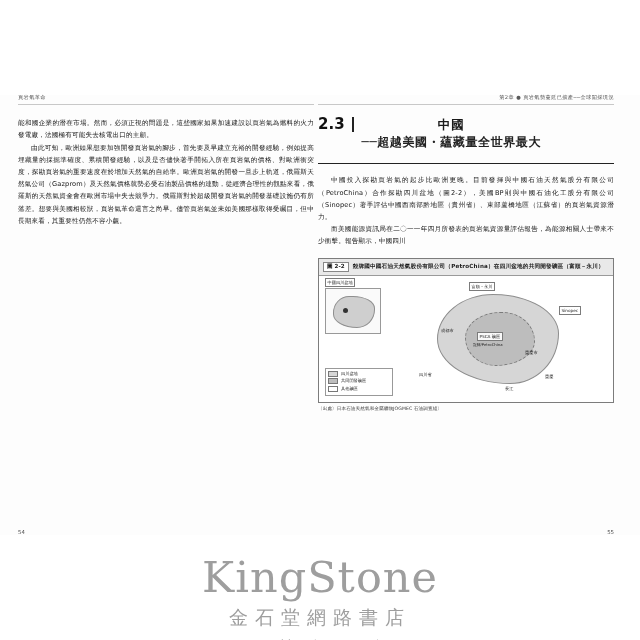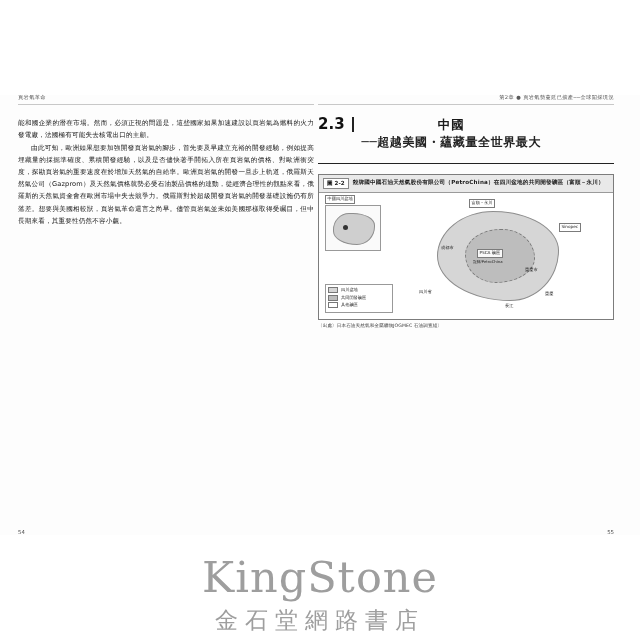--- a/index.html
+++ b/index.html
@@ -237,21 +237,21 @@
   }
   .wm-main {
     font-family: "DejaVu Serif", "Liberation Serif", serif;
     font-size: 43px;
     color: #9e9e9e;
     letter-spacing: 1px;
     line-height: 1.02;
     font-weight: normal;
   }
   .wm-sub {
-    font-size: 23px;
+    font-size: 19px;
     color: #9e9e9e;
     letter-spacing: 7px;
     margin-top: 5px;
   }
   .wm-url {
     font-family: "DejaVu Sans", "Liberation Sans", sans-serif;
     font-size: 9.5px;
     color: #b0b0b0;
     letter-spacing: 1.6px;
     margin-top: 6px;
@@ -282,20 +282,24 @@
 
       <div class="sec-head">
         <div class="num">2.3</div>
         <div class="titles">
           <div class="title">中國</div>
           <div class="subtitle">──超越美國・蘊藏量全世界最大</div>
         </div>
       </div>
       <hr class="sec-rule">
 
+      <div class="body-col">
+        <p>中國投入探勘頁岩氣的起步比歐洲更晚。目前發揮與中國石油天然氣股分有限公司（PetroChina）合作探勘四川盆地（圖2-2），美國BP則與中國石油化工股分有限公司（Sinopec）著手評估中國西南部黔地區（貴州省）、東部蘆橋地區（江蘇省）的頁岩氣資源潛力。</p>
+        <p>而美國能源資訊局在二〇一一年四月所發表的頁岩氣資源量評估報告，為能源相關人士帶來不少衝擊。報告顯示，中國四川</p>
+      </div>
 
       <div class="figure">
         <div class="fig-caption">
           <span class="label">圖 2-2</span>
           <span class="text">殼牌國中國石油天然氣股份有限公司（PetroChina）在四川盆地的共同開發礦區（富順－永川）</span>
         </div>
         <div class="fig-body">
 
           <div class="mini-map">
             <div class="mini-china"></div>

